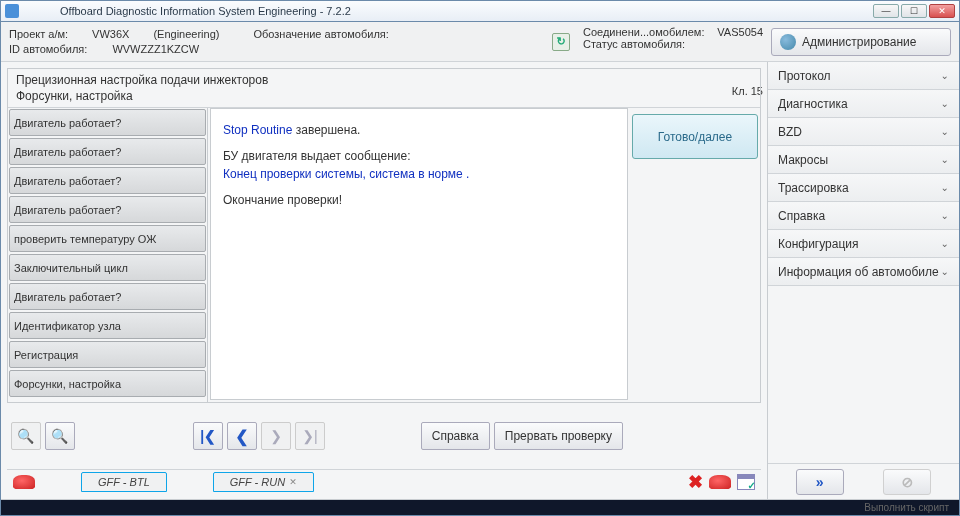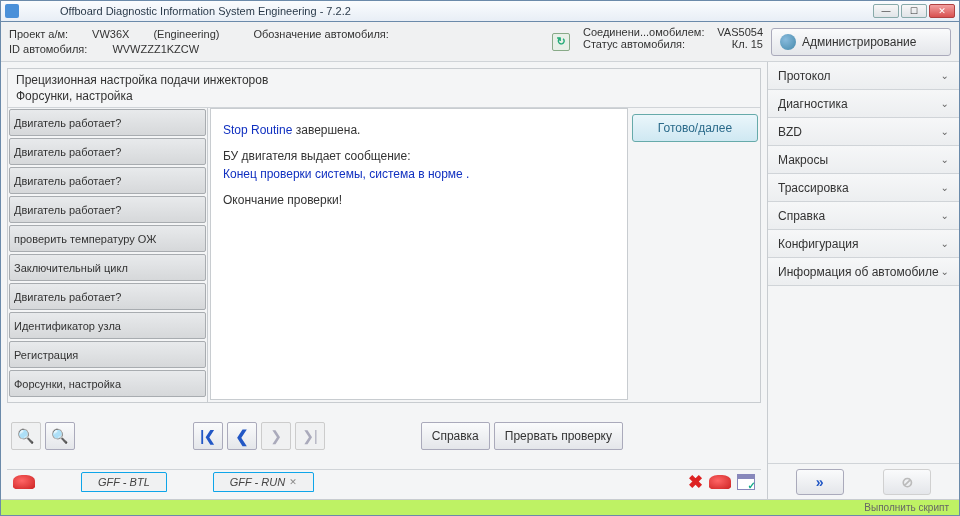--- a/index.html
+++ b/index.html
@@ -32,21 +32,21 @@
 .leftinner { flex:1; display:flex; flex-direction:column; border:1px solid #c8ccd0;}
 .lefttitle { padding:4px 8px 2px; font-size:12px; color:#333;}
 .leftsub { padding:0 8px 4px; font-size:12px; color:#333;}
 .contentrow { flex:1; display:flex; border-top:1px solid #d0d4d8;}
 .steplist { width:200px; border-right:1px solid #c8ccd0; display:flex; flex-direction:column; overflow:hidden;}
 .stepbtn { height:27px; border:1px solid #a8acb0; margin:1px; background:linear-gradient(#e8eaec,#d6d8da); padding:0 4px; display:flex; align-items:center; font-size:11px; color:#333; border-radius:2px;}
 .msgarea { flex:1; display:flex; flex-direction:column;}
 .msgpane { flex:1; border:1px solid #c8ccd0; margin:0 2px 2px 2px; background:#fff; padding:12px; font-size:12px; line-height:1.5;}
 .msgpane .blue { color:#1030c0; }
 .sidepanel { width:130px; display:flex; flex-direction:column; padding:6px 2px;}
-.readybtn { height:28px; border:1px solid #6aa; border-radius:3px; background:linear-gradient(#eaf6fb,#cfe8f2); color:#2a6a8a; font-size:12px; display:flex; align-items:center; justify-content:center;}
+.readybtn { height:45px; border:1px solid #6aa; border-radius:3px; background:linear-gradient(#eaf6fb,#cfe8f2); color:#2a6a8a; font-size:12px; display:flex; align-items:center; justify-content:center;}
 
 .btnrow { height:34px; display:flex; align-items:center; padding:2px 4px; gap:4px;}
 .sqbtn { width:30px; height:28px; border:1px solid #aab; border-radius:2px; background:linear-gradient(#fafbfc,#e4e6ea); display:flex; align-items:center; justify-content:center; font-size:14px; color:#336;}
 .sqbtn.dis { color:#aab; border-color:#ccc; background:#f0f1f2;}
 .txtbtn { height:28px; border:1px solid #aab; border-radius:2px; background:linear-gradient(#fafbfc,#e4e6ea); padding:0 10px; display:flex; align-items:center; font-size:12px; color:#333;}
 .spacer { flex:1; }
 
 .tabrow { height:24px; display:flex; align-items:center; padding:0 6px; gap:2px; border-top:1px solid #d0d4d8;}
 .caricon { width:22px; height:14px; background: radial-gradient(ellipse at 40% 40%, #f66, #c22); border-radius:40% 40% 20% 20%; }
 .tab { height:20px; border:1px solid #0ea5e9; padding:0 16px; display:flex; align-items:center; font-style:italic; font-size:11px; color:#444; background:#f0f1f2; border-radius:2px 2px 0 0;margin-left:44px;}
@@ -57,21 +57,21 @@
 .calico::after{content:"✓"; position:absolute; bottom:-2px; right:-2px; color:#1a8; font-size:10px; font-weight:bold;}
 
 .rpanel { width:192px; border-left:1px solid #c8ccd0; background:#f4f5f6; display:flex; flex-direction:column;}
 .rhead { height:28px; border-bottom:1px solid #d0d4d8; padding:0 10px; display:flex; align-items:center; justify-content:space-between; font-size:12px; color:#333; background:linear-gradient(#f6f7f8,#eceef0);}
 .chev { font-size:10px; color:#666;}
 .rbody { flex:1;}
 .rfoot { height:36px; border-top:1px solid #d0d4d8; display:flex; align-items:center; justify-content:space-around; padding:0 8px;}
 .rfoot .b { width:48px; height:26px; border:1px solid #aab; border-radius:3px; background:linear-gradient(#fafbfc,#e4e6ea); display:flex; align-items:center; justify-content:center; font-size:14px; color:#2257c5; font-weight:bold;}
 .rfoot .b.dis { color:#bbb; border-color:#d0d0d0;}
 
-.status { height:16px; border-top:1px solid #c8ccd0; display:flex; align-items:center; justify-content:flex-end; padding:0 10px; font-size:10px; color:#666; background:#bef264;}
+.status { height:16px; border-top:1px solid #c8ccd0; display:flex; align-items:center; justify-content:flex-end; padding:0 10px; font-size:10px; color:#666; background:#0f172a;}
 </style>
 </head>
 <body>
 
 <div class="titlebar">
   <div class="ico"></div>
   <div class="t">Offboard Diagnostic Information System Engineering - 7.2.2</div>
   <div class="winbtns">
     <div class="winbtn">—</div>
     <div class="winbtn">☐</div>
@@ -97,21 +97,21 @@
     <div class="iconbox">
       <div class="refreshico">↻</div>
     </div>
     <div class="conncol">
       <div class="rowl">
           <span>Соединени...омобилем:</span>
           <span style="margin-left:auto;">VAS5054</span>
         </div>
       <div class="rowl">
           <span>Статус автомобиля:</span>
-          <span style="margin-left:auto;">Кл. 15</span>
+          <span style="margin-left:auto;margin-top:47px;">Кл. 15</span>
         </div>
     </div>
     <div class="admincol">
       <div class="adminbtn">
         <div class="gico"></div>
         <span>Администрирование</span>
       </div>
     </div>
   </div>
 

